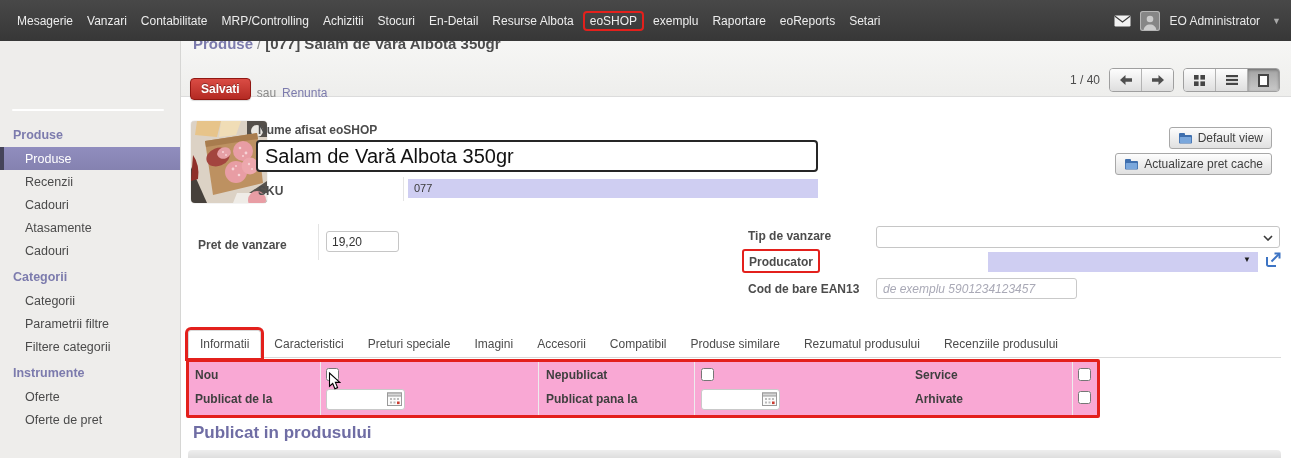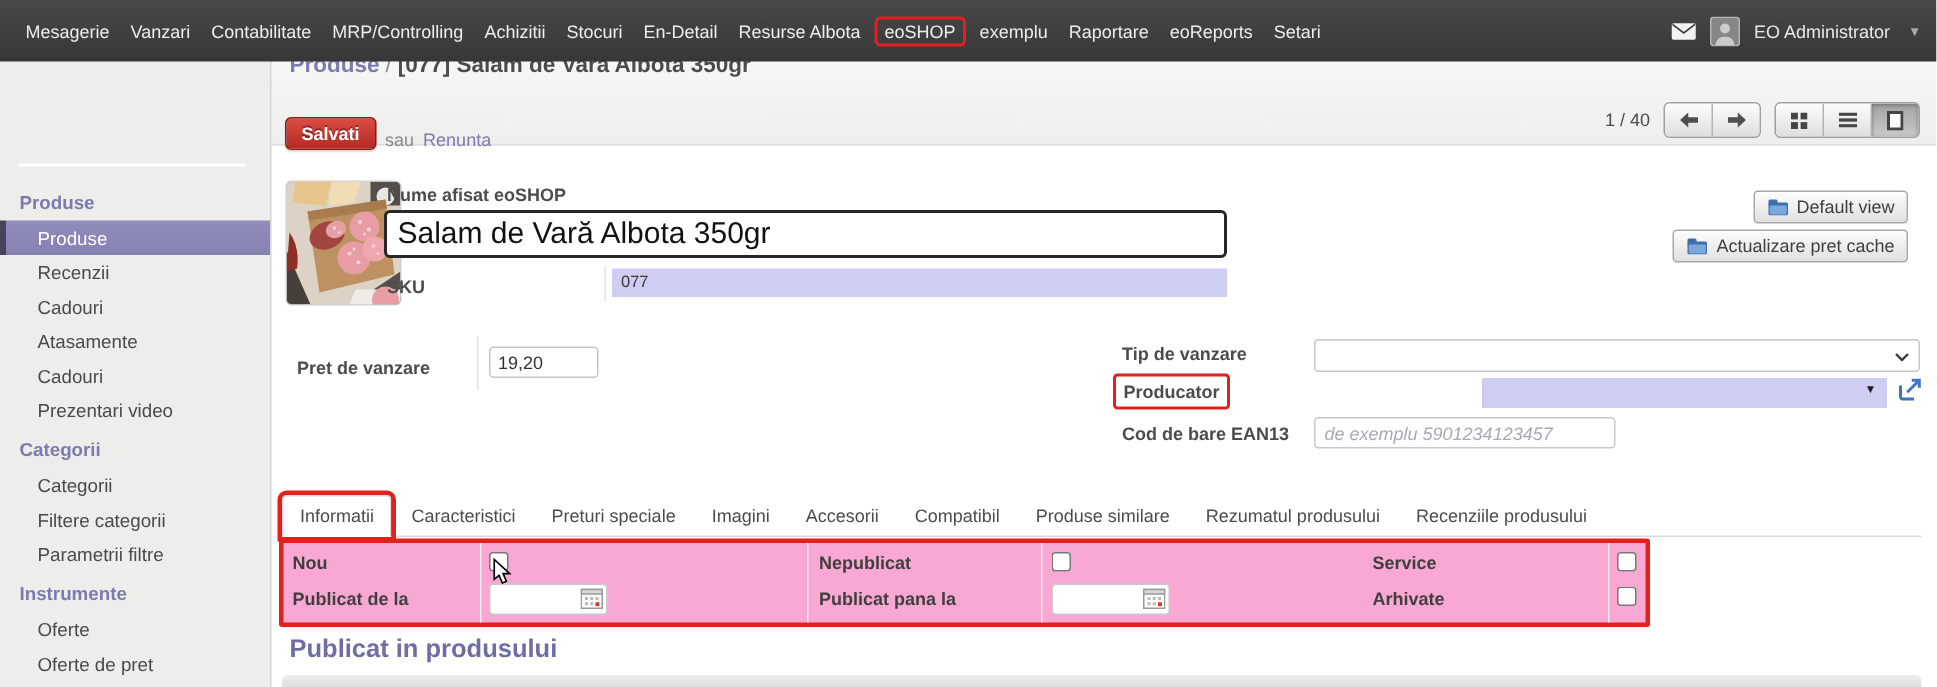--- a/index.html
+++ b/index.html
@@ -128,25 +128,24 @@
   <div class="sidebar">
     <div class="side-rule" style="top:10px;"></div>
     <div class="side-rule" style="top:81px;"></div>
     <div class="side-list">
       <div class="section-header">Produse</div>
       <div class="side-item selected">Produse</div>
       <div class="side-item">Recenzii</div>
       <div class="side-item">Cadouri</div>
       <div class="side-item">Atasamente</div>
       <div class="side-item">Cadouri</div>
-      <div class="side-item">Prezentari video</div>
       <div class="section-header">Categorii</div>
       <div class="side-item">Categorii</div>
+      <div class="side-item">Parametrii filtre</div>
       <div class="side-item">Filtere categorii</div>
-      <div class="side-item">Parametrii filtre</div>
       <div class="section-header">Instrumente</div>
       <div class="side-item">Oferte</div>
       <div class="side-item">Oferte de pret</div>
     </div>
   </div>
 
   <div class="main">
     <div class="topzone"></div>
 
     <div class="breadcrumb">

